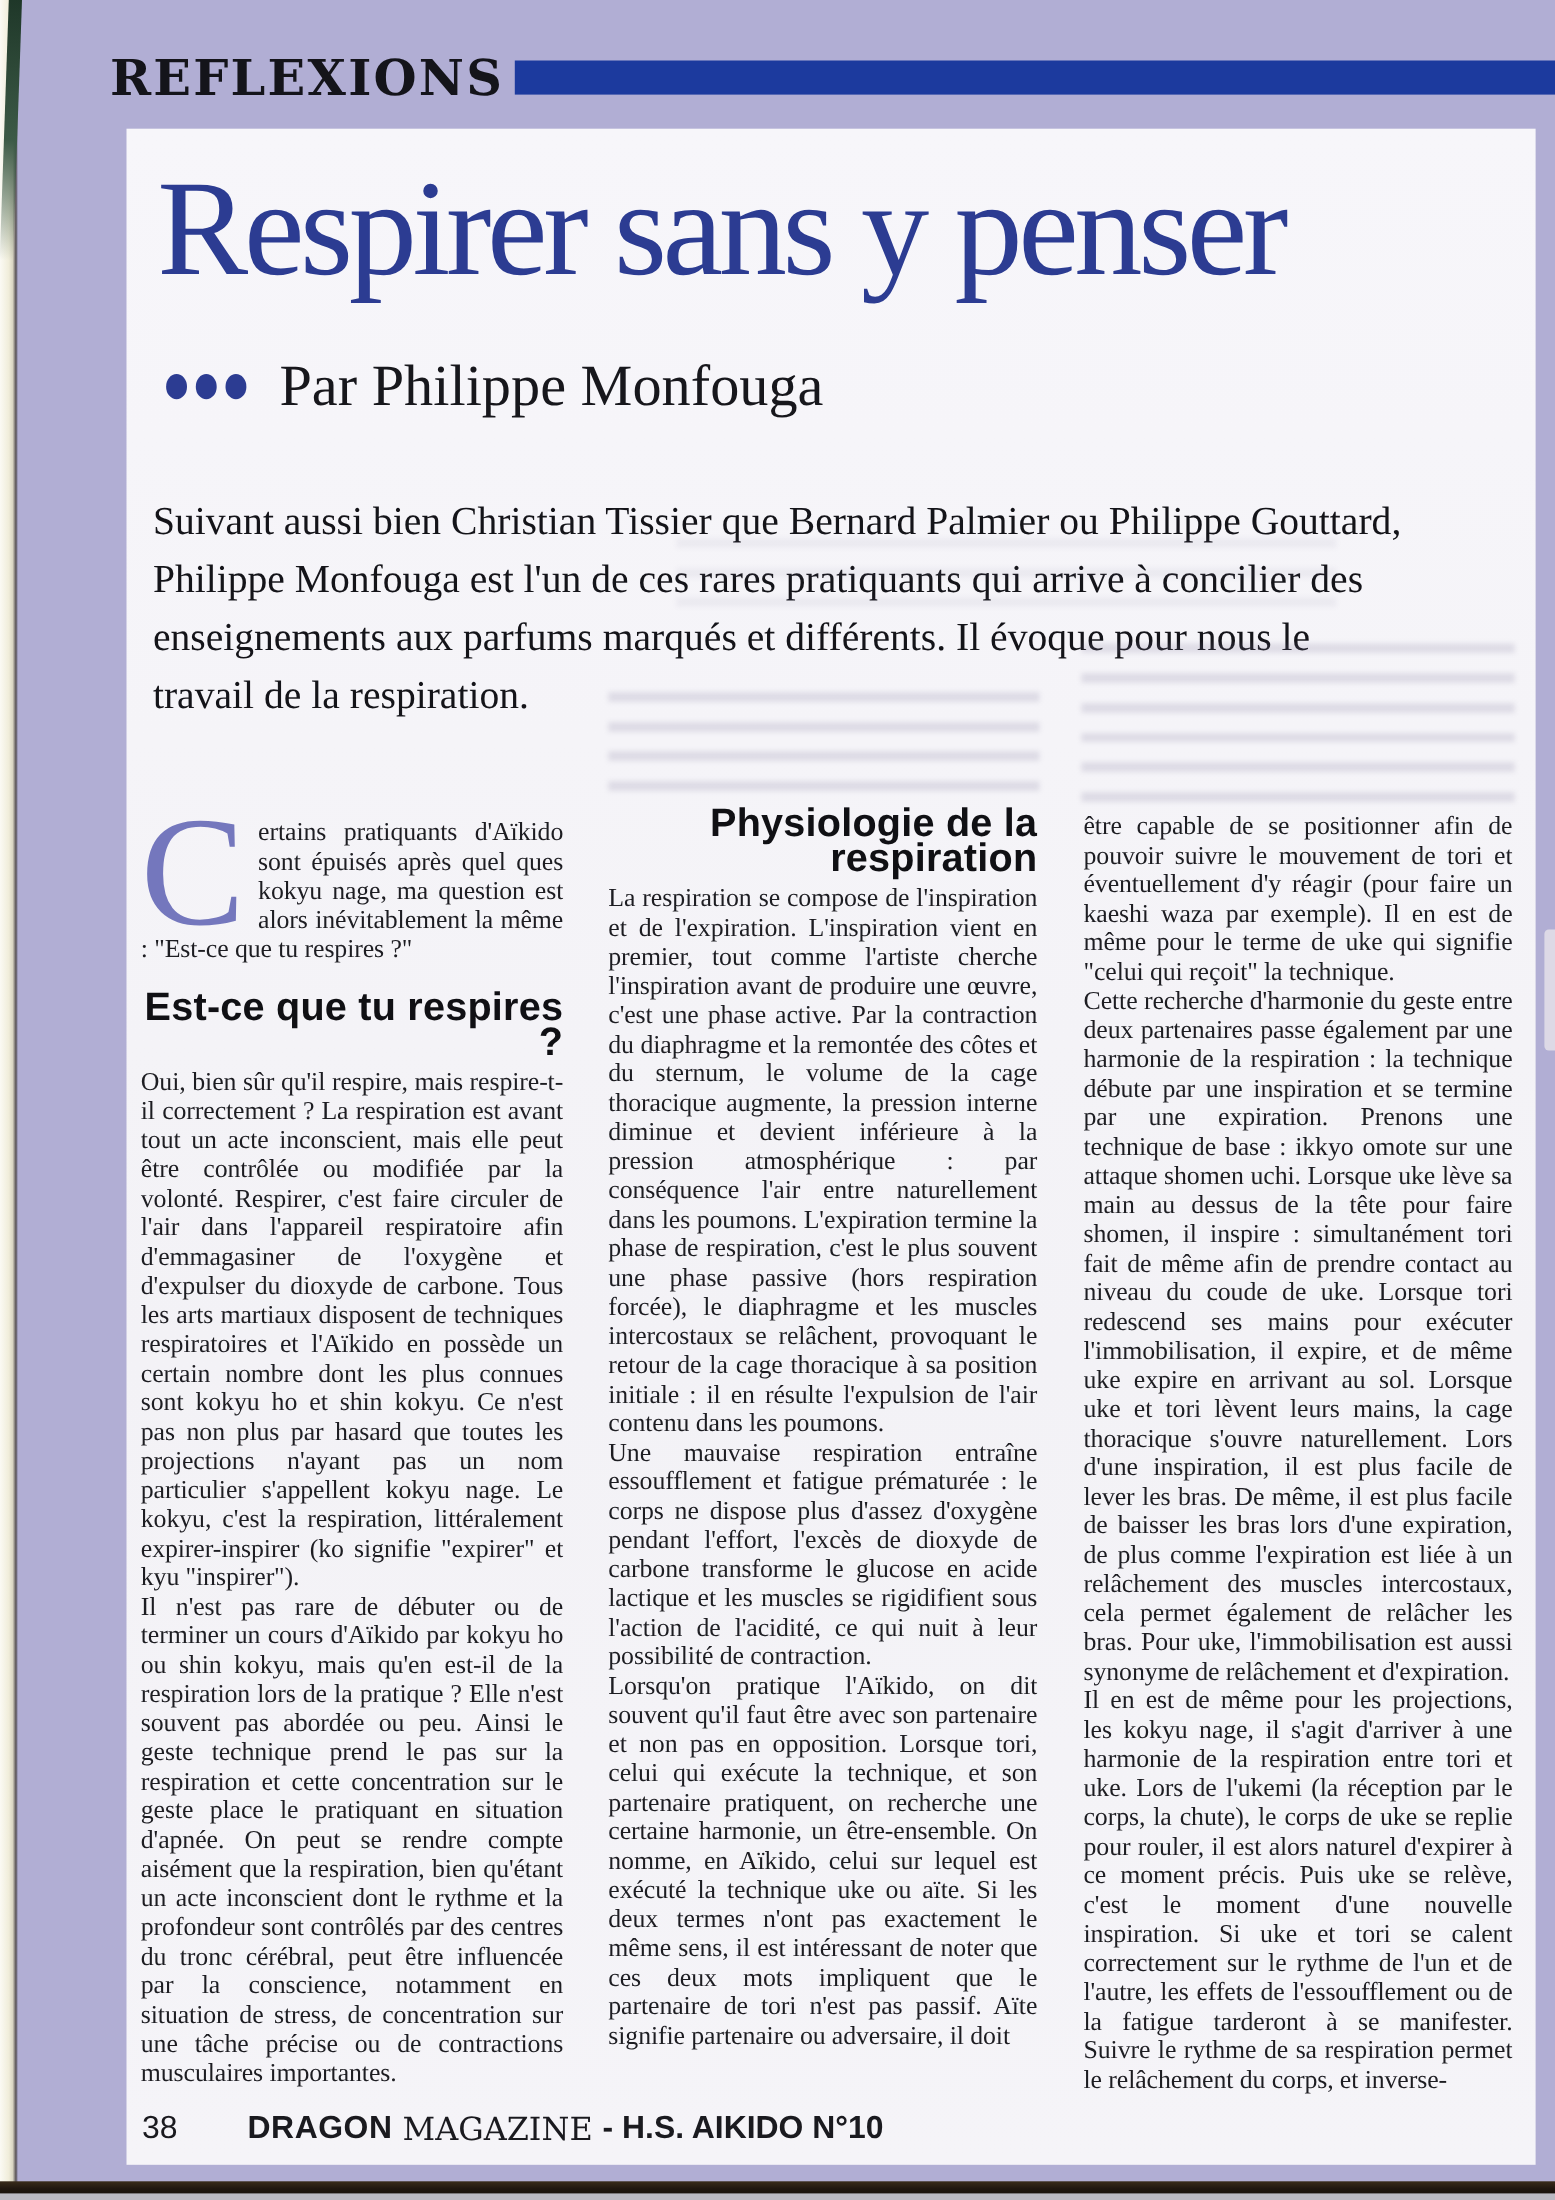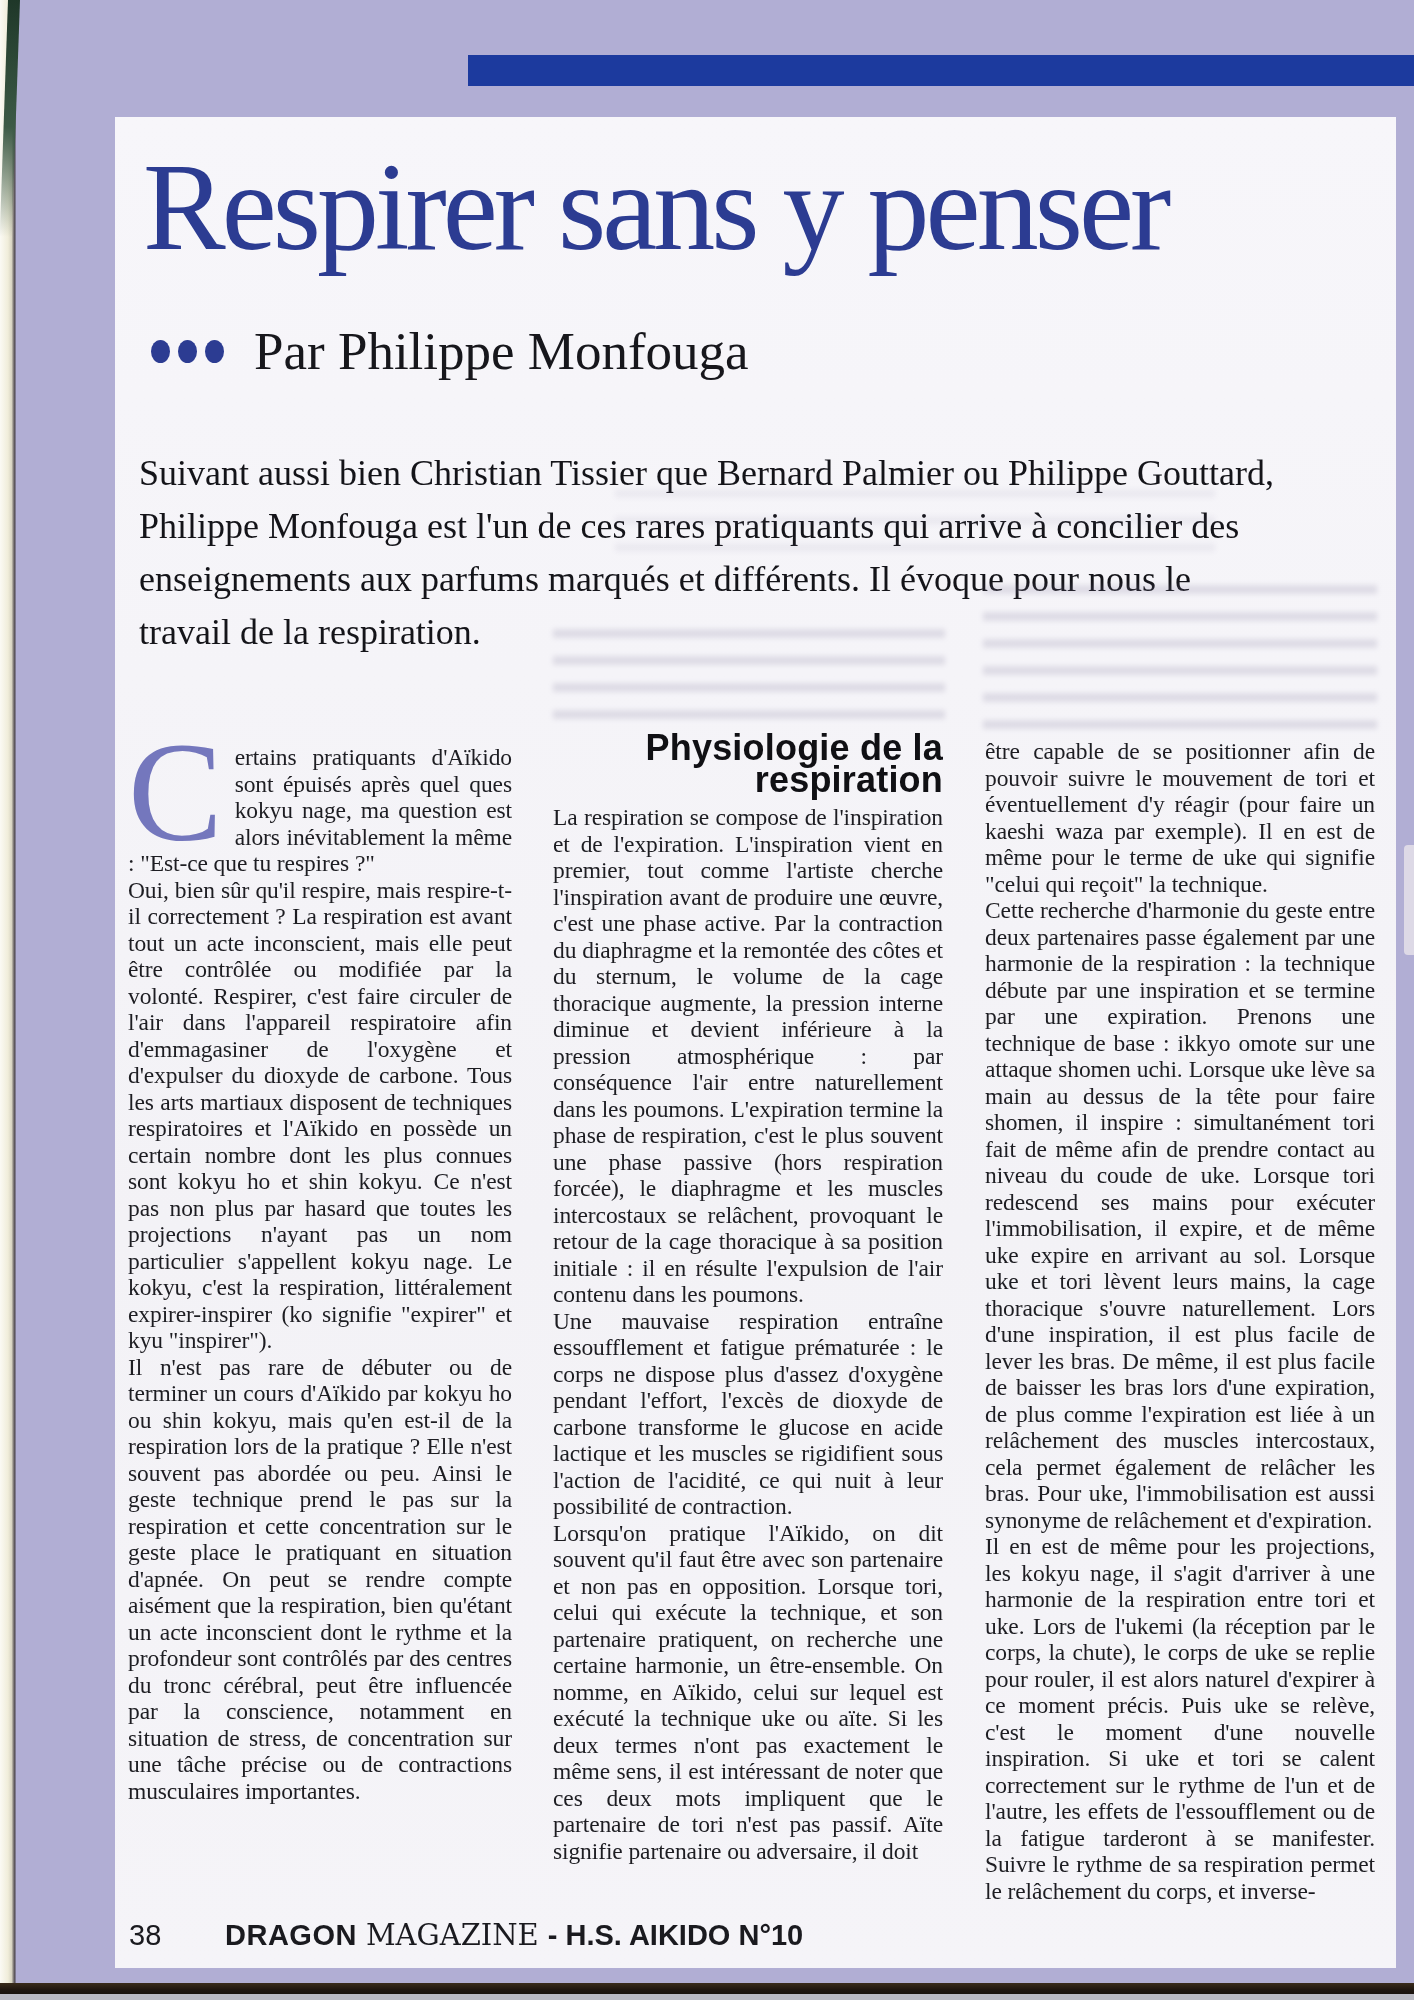--- a/index.html
+++ b/index.html
@@ -100,20 +100,21 @@
     background:#ddd9e6; border-radius:4px 0 0 4px; }
 </style>
 </head>
 <body>
 
 <div class="page">
 
   <div class="scan-left"></div>
   <div class="scan-corner"></div>
 
+  <div class="masthead-label">REFLEXIONS</div>
   <div class="masthead-bar"></div>
 
   <div class="content">
 
     <div class="title">Respirer sans y penser</div>
 
     <div class="byline">
       <span class="byline-dots">
         <i></i>
         <i></i>
@@ -125,20 +126,21 @@
     <div class="lead">Suivant aussi bien Christian Tissier que Bernard Palmier ou Philippe Gouttard, Philippe Monfouga est l'un de ces rares pratiquants qui arrive à concilier des enseignements aux parfums marqués et différents. Il évoque pour nous le travail de la respiration.</div>
 
     <div class="ghost ghost-lead"></div>
     <div class="ghost ghost-c2"></div>
     <div class="ghost ghost-c3"></div>
 
     <div class="columns">
 
       <div class="col col-1">
         <p><span class="dropcap">C</span><span>ertains pratiquants d'Aïkido sont épuisés après quel ques kokyu nage, ma question est alors inévitablement la même : "Est-ce que tu respires ?"</span></p>
+        <div class="subhead">Est-ce que tu respires ?</div>
         <p>Oui, bien sûr qu'il respire, mais respire-t-il correctement ? La respiration est avant tout un acte inconscient, mais elle peut être contrôlée ou modifiée par la volonté. Respirer, c'est faire circuler de l'air dans l'appareil respiratoire afin d'emmagasiner de l'oxygène et d'expulser du dioxyde de carbone. Tous les arts martiaux disposent de techniques respiratoires et l'Aïkido en possède un certain nombre dont les plus connues sont kokyu ho et shin kokyu. Ce n'est pas non plus par hasard que toutes les projections n'ayant pas un nom particulier s'appellent kokyu nage. Le kokyu, c'est la respiration, littéralement expirer-inspirer (ko signifie "expirer" et kyu "inspirer").</p>
         <p>Il n'est pas rare de débuter ou de terminer un cours d'Aïkido par kokyu ho ou shin kokyu, mais qu'en est-il de la respiration lors de la pratique ? Elle n'est souvent pas abordée ou peu. Ainsi le geste technique prend le pas sur la respiration et cette concentration sur le geste place le pratiquant en situation d'apnée. On peut se rendre compte aisément que la respiration, bien qu'étant un acte inconscient dont le rythme et la profondeur sont contrôlés par des centres du tronc cérébral, peut être influencée par la conscience, notamment en situation de stress, de concentration sur une tâche précise ou de contractions musculaires importantes.</p>
       </div>
 
       <div class="col col-2">
         <div class="subhead first">Physiologie de la respiration</div>
         <p>La respiration se compose de l'inspiration et de l'expiration. L'inspiration vient en premier, tout comme l'artiste cherche l'inspiration avant de produire une œuvre, c'est une phase active. Par la contraction du diaphragme et la remontée des côtes et du sternum, le volume de la cage thoracique augmente, la pression interne diminue et devient inférieure à la pression atmosphérique : par conséquence l'air entre naturellement dans les poumons. L'expiration termine la phase de respiration, c'est le plus souvent une phase passive (hors respiration forcée), le diaphragme et les muscles intercostaux se relâchent, provoquant le retour de la cage thoracique à sa position initiale : il en résulte l'expulsion de l'air contenu dans les poumons.</p>
         <p>Une mauvaise respiration entraîne essoufflement et fatigue prématurée : le corps ne dispose plus d'assez d'oxygène pendant l'effort, l'excès de dioxyde de carbone transforme le glucose en acide lactique et les muscles se rigidifient sous l'action de l'acidité, ce qui nuit à leur possibilité de contraction.</p>
         <p>Lorsqu'on pratique l'Aïkido, on dit souvent qu'il faut être avec son partenaire et non pas en opposition. Lorsque tori, celui qui exécute la technique, et son partenaire pratiquent, on recherche une certaine harmonie, un être-ensemble. On nomme, en Aïkido, celui sur lequel est exécuté la technique uke ou aïte. Si les deux termes n'ont pas exactement le même sens, il est intéressant de noter que ces deux mots impliquent que le partenaire de tori n'est pas passif. Aïte signifie partenaire ou adversaire, il doit</p>
       </div>

